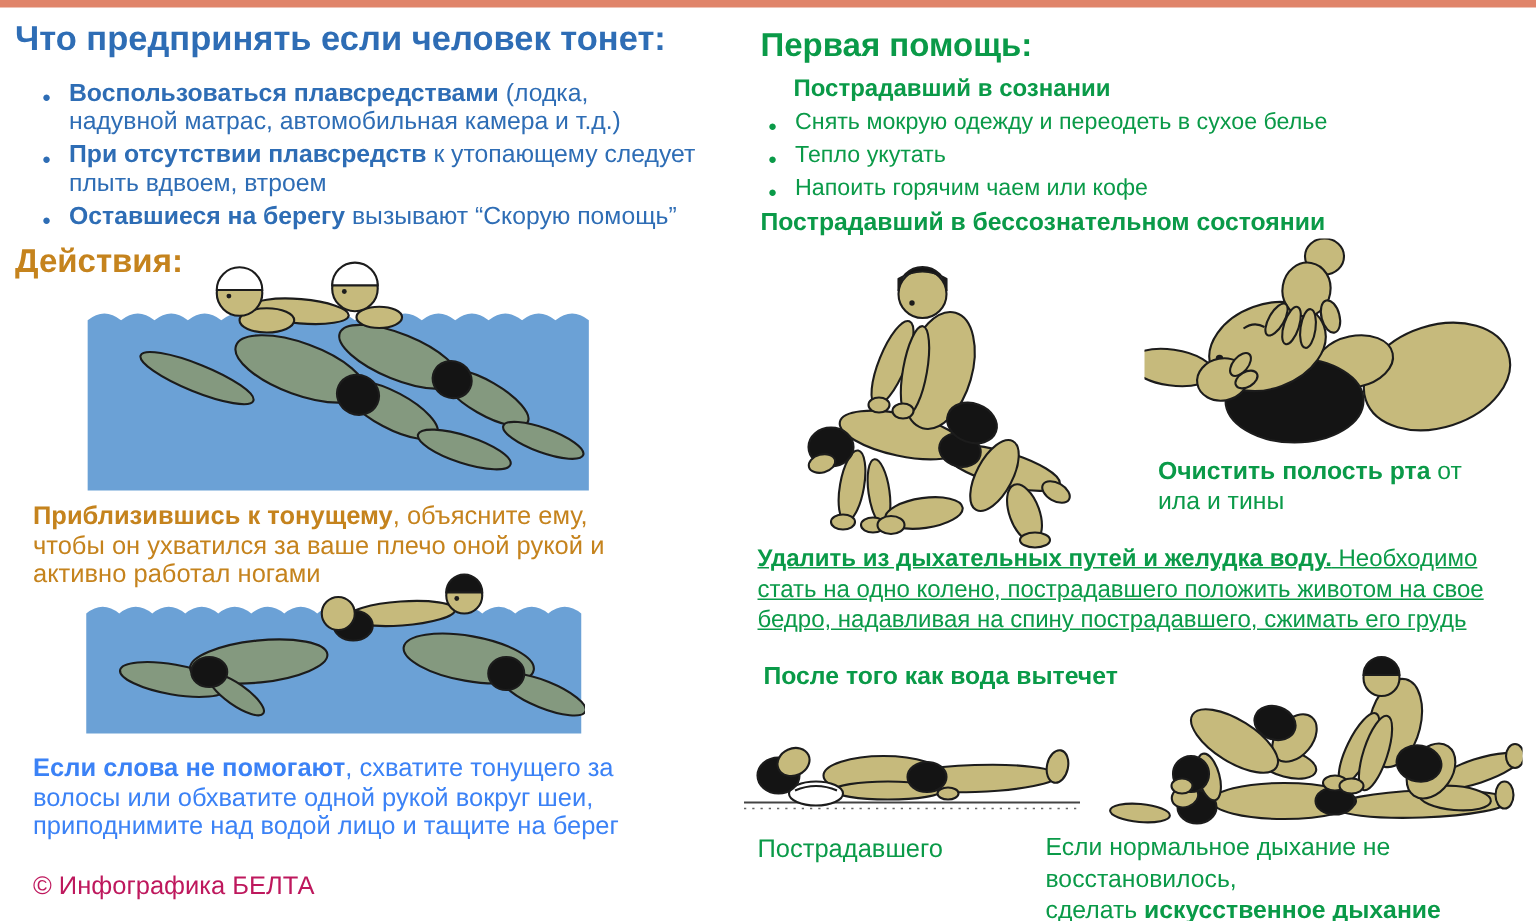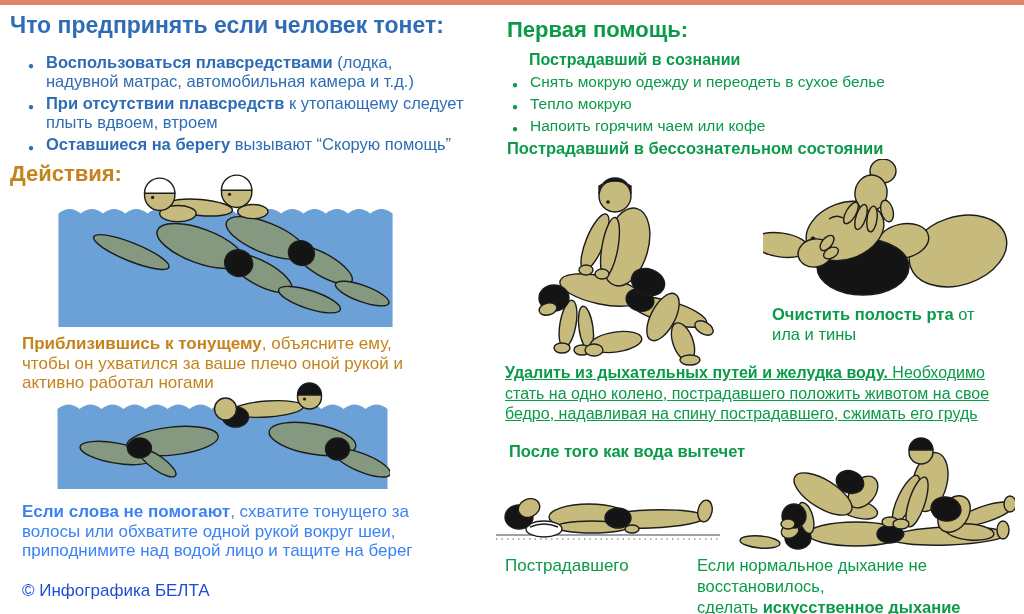--- a/index.html
+++ b/index.html
@@ -11,21 +11,21 @@
   
   .l-title{left:10px;top:12px;width:470px;font-size:23px;font-weight:700;color:#2E6DB5;}
   .l-list{left:28px;top:53px;width:436px;color:#2E6DB5;font-size:16.5px;line-height:19px;}
   .l-list .li{position:relative;padding-left:18px;margin-bottom:3px;}
   .dot{position:absolute;left:0;top:3px;font-size:10px;}
   .l-actions{left:10px;top:161px;font-size:22px;font-weight:700;color:#C5831D;}
   .svg-swim1{left:58px;top:167px;}
   .l-step1{left:22px;top:334px;width:388px;color:#C5831D;font-size:17px;line-height:19.5px;}
   .svg-swim2{left:55px;top:381px;}
   .l-step2{left:22px;top:502px;width:398px;color:#3b82f6;font-size:17px;line-height:19.5px;}
-  .l-copy{left:22px;top:581px;color:#1d4ed8;font-size:17px;text-align:right;}
+  .l-copy{left:22px;top:581px;color:#be185d;font-size:17px;text-align:right;}
   
   .r-title{left:507px;top:17px;font-size:22px;font-weight:700;color:#0A9A48;}
   .r-consc{left:529px;top:51px;font-size:16px;font-weight:700;color:#0A9A48;}
   .r-list{left:512px;top:73px;width:492px;color:#0A9A48;font-size:15.5px;line-height:17px;}
   .r-list .li{position:relative;padding-left:18px;margin-bottom:5px;}
   .r-unconsc{left:507px;top:139px;font-size:16.5px;font-weight:700;color:#0A9A48;}
   .svg-kneel{left:498px;top:162px;}
   .svg-mouth{left:763px;top:159px;}
   .r-clean{left:772px;top:304px;width:230px;color:#0A9A48;font-size:16.5px;line-height:20px;}
   .r-remove{left:505px;top:363px;width:510px;color:#0A9A48;font-size:16px;line-height:20.5px;text-decoration:underline;}
@@ -125,21 +125,21 @@
   <div class="abs r-consc">Пострадавший в сознании</div>
   <div class="abs r-title">Первая помощь:</div>
 
   <div class="abs r-list">
     <div class="li">
       <span class="dot">●</span>
       <span>Снять мокрую одежду и переодеть в сухое белье</span>
     </div>
     <div class="li">
       <span class="dot">●</span>
-      <span>Тепло мокрую</span>
+      <span>Тепло укутать</span>
     </div>
     <div class="li">
       <span class="dot">●</span>
       <span>Напоить горячим чаем или кофе</span>
     </div>
   </div>
 
   <div class="abs r-unconsc">Пострадавший в бессознательном состоянии</div>
 
   <svg class="abs svg-kneel" width="228" height="207" viewBox="0 0 228 207">

